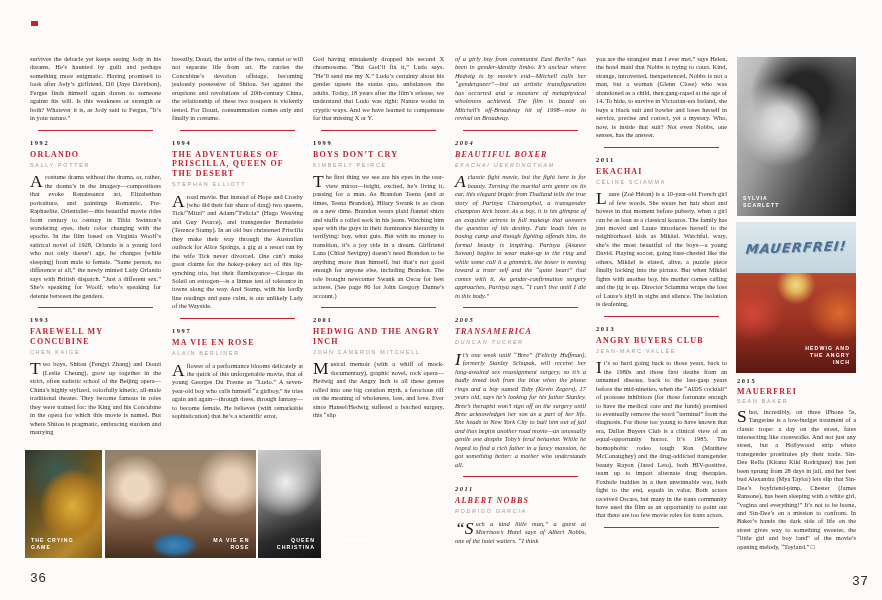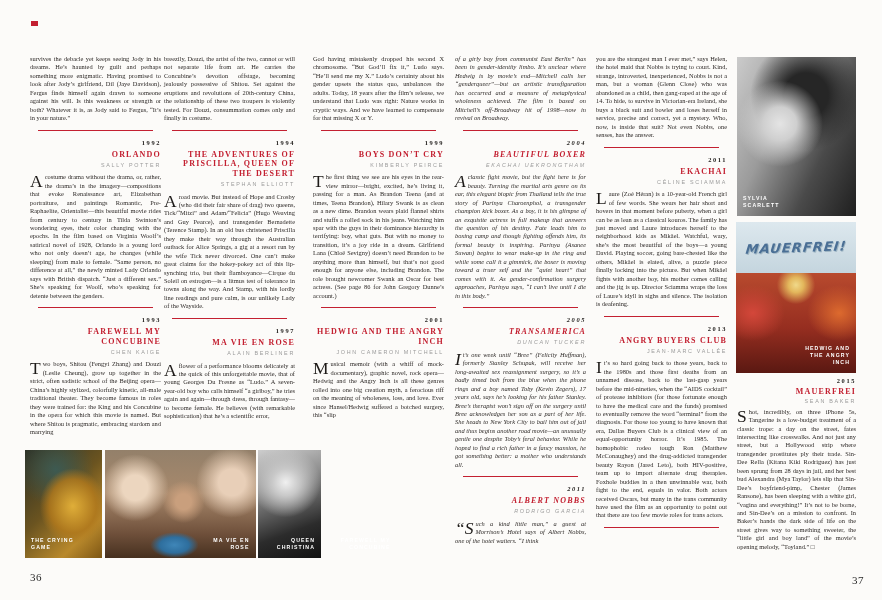--- a/index.html
+++ b/index.html
@@ -17,30 +17,30 @@
     position:relative;width:882px;height:600px;background:var(--paper);overflow:hidden;
   }
   .spine-mark{position:absolute;left:31px;top:21px;width:7px;height:5px;background:var(--red);}
 
   
   .col{
     position:absolute;top:55px;width:131px;
     font-size:6.4px;line-height:8.45px;text-align:justify;
     color:var(--ink);
   }
-  #col1{left:30px;} #col2{left:164px;} #col3{left:313px;}
+  #col1{left:30px;} #col2{left:172px;} #col3{left:313px;}
   #col4{left:455px;font-style:italic;} #col5{left:596px;}
   .col p{margin:0;}
   p.body{margin:0;}
   p.dc::first-letter{
     float:left;font-size:17.5px;line-height:14px;
     padding:1px 2px 0 0;color:#1d1a18;
   }
   .rule{height:1.2px;background:var(--red);width:88%;margin:7px auto 0 auto;}
-  .entry-head{text-align:right;margin:8px 0 4px 0;}
+  .entry-head{text-align:left;margin:8px 0 4px 0;}
   .year{font-size:6.4px;font-weight:bold;letter-spacing:1.6px;color:#1d1a18;}
   .title{
     color:var(--red);font-weight:bold;font-size:8px;letter-spacing:1.2px;
     line-height:9.6px;margin:2.5px 0 1.5px 0;
   }
   .director{
     color:var(--dir-gray);font-size:5.4px;letter-spacing:1.7px;
     font-family:"Liberation Sans", sans-serif;
   }
 
@@ -96,22 +96,22 @@
     radial-gradient(circle at 50% 12%, #f0d98a 0%, #e3b75c 7%, rgba(0,0,0,0) 18%),
     radial-gradient(ellipse 38% 40% at 14% 40%, #d4473a 0%, rgba(0,0,0,0) 70%),
     radial-gradient(ellipse 38% 40% at 86% 40%, #dd6a2e 0%, rgba(0,0,0,0) 70%),
     linear-gradient(180deg,#b84a2e 0%, #962e20 55%, #5a1812 100%);}
 
   .rail-text{position:absolute;left:737px;top:377px;width:119px;}
   .rail-text .entry-head{margin-top:0;}
   .rail-text p{font-size:6.4px;line-height:8.45px;text-align:justify;margin:0;}
 
   .pageno{
-    position:absolute;font-size:11px;letter-spacing:.5px;color:#2a2a2a;
-    font-family:Liberation Serif, serif;
+    position:absolute;font-size:13px;letter-spacing:.5px;color:#2a2a2a;
+    font-family:Liberation Mono, monospace;
   }
   #pageno-left{left:30px;top:571px;}
   #pageno-right{left:852px;top:574px;}
 </style>
 </head>
 <body>
 
 <div class="spread">
   <div class="spine-mark"></div>
 

